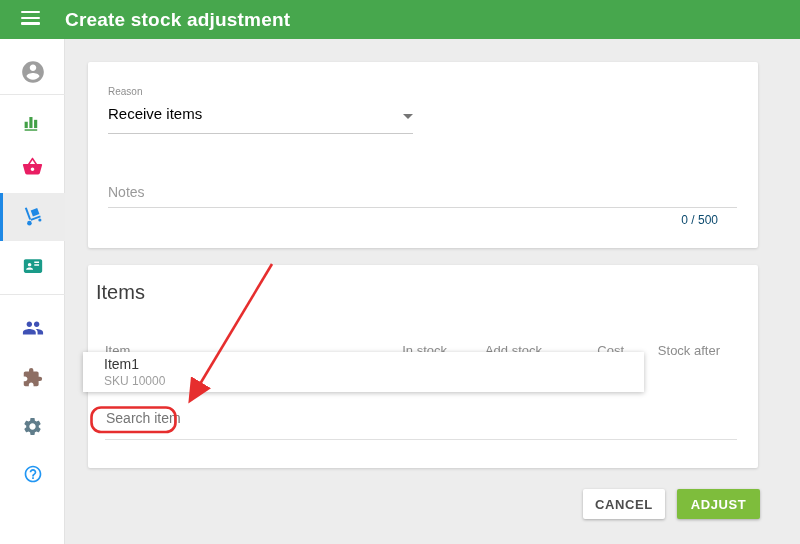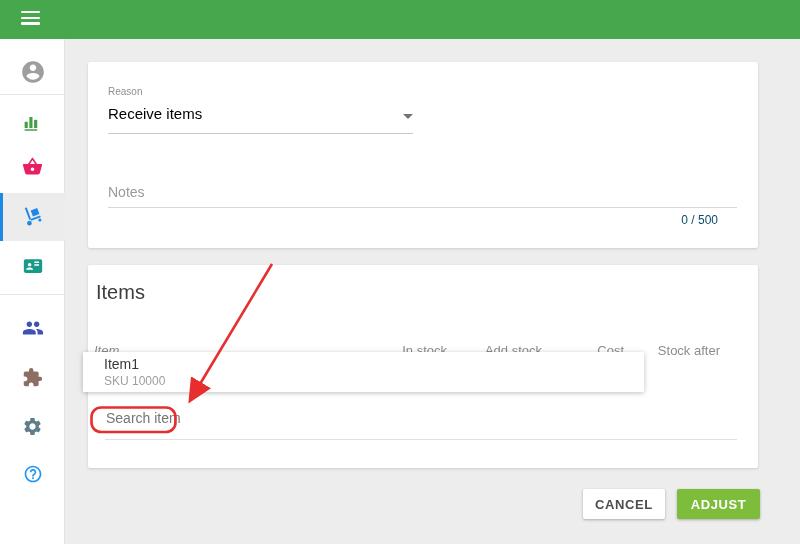--- a/index.html
+++ b/index.html
@@ -49,21 +49,21 @@
   .reason-select { position:absolute; left:16px; top:16px; width:315px; height:62px; cursor:pointer; }
 
   .notes-label { position:absolute; left:20px; top:122px; font-size:14px; color:#9a9a9a; }
   .notes-input { position:absolute; left:20px; top:118px; width:629px; height:26px; border:0;
                  outline:0; background:transparent; font-size:15px; font-family:inherit; }
   .notes-line { position:absolute; left:20px; top:145px; width:629px; height:1px; background:#d8d8d8; }
   .notes-counter { position:absolute; right:40px; top:151px; font-size:12px; color:#0c4a6e; }
 
   .items-title { position:absolute; left:8px; top:16px; font-size:20px; color:#3d3d3d; }
   .th { position:absolute; top:78px; font-size:13px; color:#8c8c8c; white-space:nowrap; }
-  .th-item { left:6px;font-style:italic; } .th-instock { right:311px;margin-left:9px; } .th-addstock { right:216px; }
+  .th-item { left:17px; } .th-instock { right:311px;margin-left:9px; } .th-addstock { right:216px; }
   .th-cost { right:134px; } .th-stockafter { right:38px; }
 
   .search-input { position:absolute; left:18px; top:141px; width:240px; height:24px; border:0;
                   outline:0; background:transparent; font-size:14px; font-family:inherit; color:#424242; }
   .search-input::placeholder { color:#757575; opacity:1; }
   .search-line { position:absolute; left:17px; top:174px; width:632px; height:1px; background:#e0e0e0; }
 
   
   .suggest-panel { position:absolute; left:83px; top:352px; width:561px; height:40px; background:#fff;
                    box-shadow:0 1px 5px rgba(0,0,0,.26); z-index:8; }
@@ -88,20 +88,21 @@
 <body>
 
 <div class="screen">
 
   <div class="appbar">
     <div class="hamburger">
       <i></i>
         <i></i>
         <i style="margin-bottom:0"></i>
     </div>
+    <div class="appbar-title">Create stock adjustment</div>
   </div>
 
   <div class="sidebar">
     <div class="nav-item" style="top:9px">
       <svg class="ic ic-avatar" width="26" height="26" viewBox="0 0 24 24">
           <path d="M12 2C6.48 2 2 6.48 2 12s4.48 10 10 10 10-4.48 10-10S17.52 2 12 2zm0 3c1.66 0 3 1.34 3 3s-1.34 3-3 3-3-1.34-3-3 1.34-3 3-3zm0 14.2c-2.5 0-4.71-1.28-6-3.22.03-1.99 4-3.08 6-3.08 1.99 0 5.97 1.09 6 3.08-1.29 1.94-3.5 3.22-6 3.22z"></path>
         </svg>
     </div>
     <div class="sb-divider" style="top:55px"></div>
 

